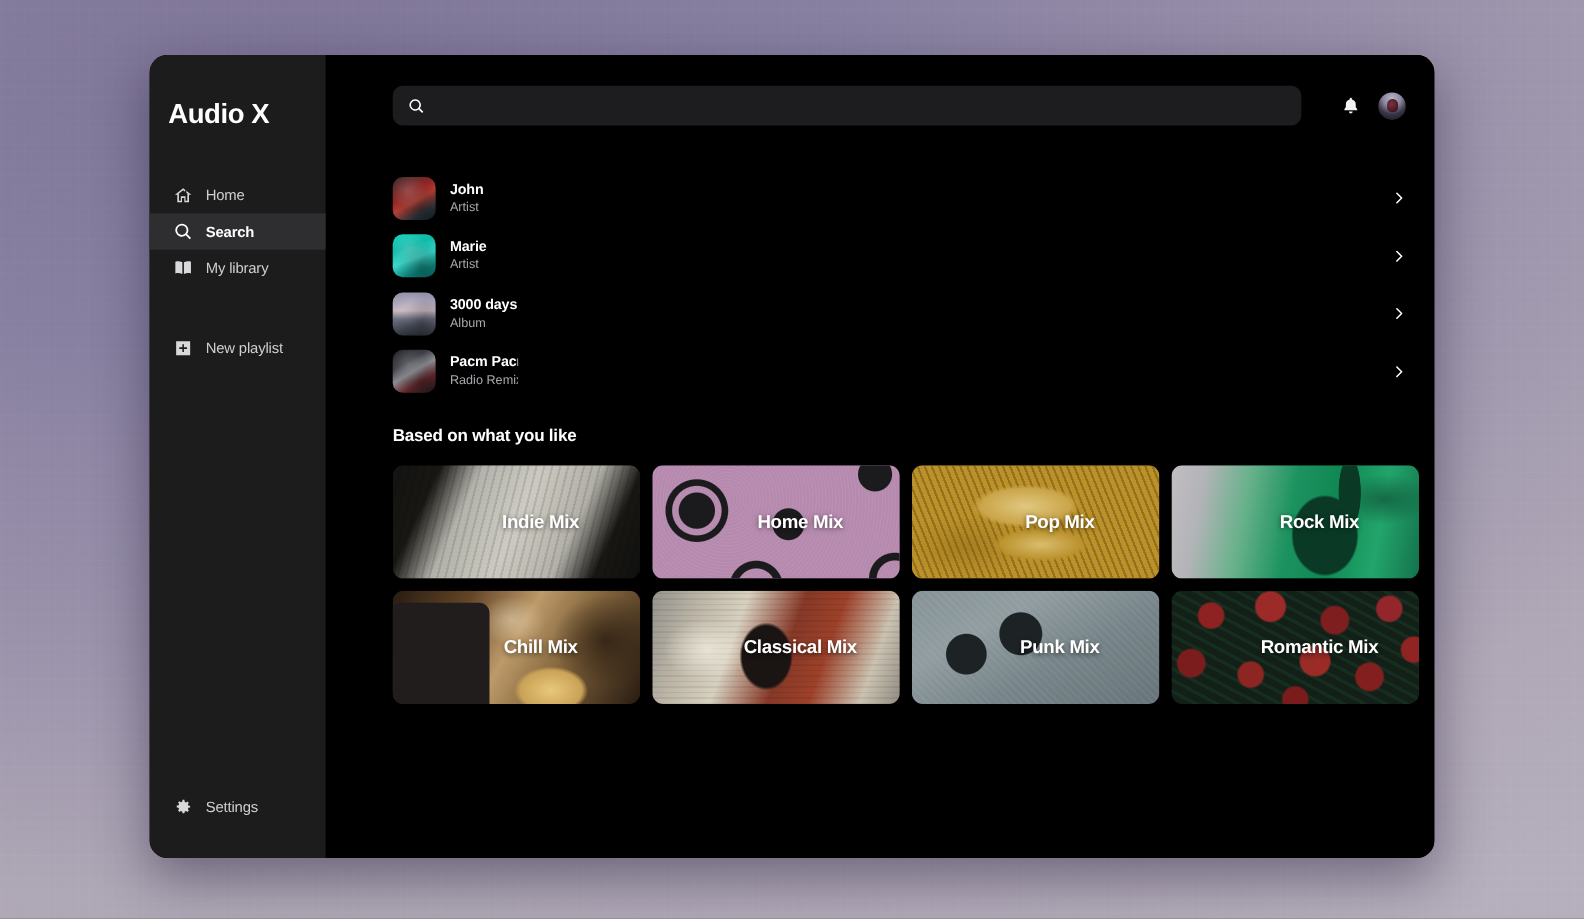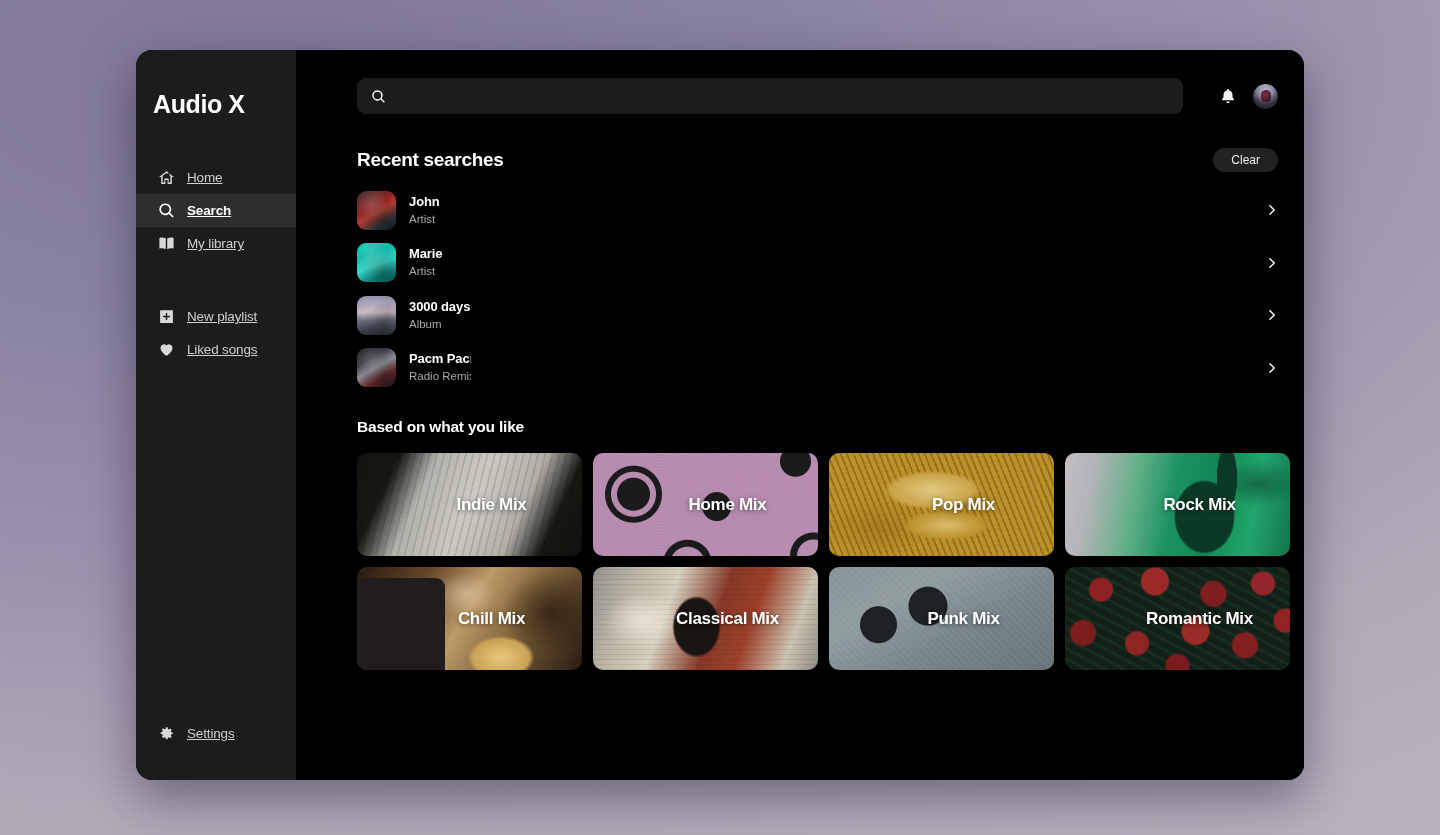--- a/index.html
+++ b/index.html
@@ -75,21 +75,20 @@
     display: flex;
     align-items: center;
     gap: 12px;
     height: 33px;
     padding-left: 22px;
     color: #cfcfd2;
     font-size: 13.5px;
     letter-spacing: -0.15px;
     cursor: pointer;
     position: relative;
-    text-decoration: underline;
   }
   .nav-item.active {
     background: #2e2e30;
     color: #ffffff;
     font-weight: bold;
   }
   .nav-item .ico {
     width: 17px; height: 17px;
     display: inline-flex;
     align-items: center; justify-content: center;
@@ -464,37 +463,29 @@
 
       <div class="nav-item">
         <span class="ico">
           <svg viewBox="0 0 24 24">
               <path d="M3 3h18v18H3V3zm8 4v4H7v2h4v4h2v-4h4v-2h-4V7h-2z"></path>
             </svg>
         </span>
         <span>New playlist</span>
       </div>
 
+    </nav>
+
+    <div class="sidebar-spacer"></div>
+
+    <nav class="nav-group bottom">
+
       <div class="nav-item">
         <span class="ico">
           <svg viewBox="0 0 24 24">
-              <path d="M12 21s-8.5-5.3-8.5-11A4.8 4.8 0 0 1 12 6.6 4.8 4.8 0 0 1 20.5 10c0 5.7-8.5 11-8.5 11z"></path>
-            </svg>
-        </span>
-        <span>Liked songs</span>
-      </div>
-    </nav>
-
-    <div class="sidebar-spacer"></div>
-
-    <nav class="nav-group bottom">
-
-      <div class="nav-item">
-        <span class="ico">
-          <svg viewBox="0 0 24 24">
               <path d="M12 8.5A3.5 3.5 0 1 0 12 15.5 3.5 3.5 0 0 0 12 8.5zm9 4.7v-2.4l-2.3-.4a7 7 0 0 0-.7-1.7l1.3-1.9-1.7-1.7-1.9 1.3a7 7 0 0 0-1.7-.7L13.6 3h-2.4l-.4 2.3a7 7 0 0 0-1.7.7L7.2 4.7 5.5 6.4l1.3 1.9a7 7 0 0 0-.7 1.7L3.8 10.4v2.4l2.3.4a7 7 0 0 0 .7 1.7l-1.3 1.9 1.7 1.7 1.9-1.3a7 7 0 0 0 1.7.7l.4 2.3h2.4l.4-2.3a7 7 0 0 0 1.7-.7l1.9 1.3 1.7-1.7-1.3-1.9a7 7 0 0 0 .7-1.7l2.3-.4z"></path>
             </svg>
         </span>
         <span>Settings</span>
       </div>
 
     </nav>
   </aside>
 
   <main class="main">
@@ -513,24 +504,20 @@
       <div class="topbar-right">
         <div class="bell-btn">
           <svg viewBox="0 0 24 24">
               <path d="M12 2.5a1.4 1.4 0 0 1 1.4 1.4v.6a6 6 0 0 1 4.6 5.8v3.4l1.8 2.7v1.2H4.2v-1.2L6 13.7v-3.4a6 6 0 0 1 4.6-5.8v-.6A1.4 1.4 0 0 1 12 2.5zM9.7 19.2h4.6a2.3 2.3 0 0 1-4.6 0z"></path>
             </svg>
         </div>
         <div class="avatar"></div>
       </div>
     </div>
 
-    <div class="section-head">
-      <div class="section-title">Recent searches</div>
-      <button class="clear-btn">Clear</button>
-    </div>
 
     <div class="recent-list">
 
       <div class="recent-row">
         <div class="thumb john"></div>
         <div class="row-text">
           <div class="row-title">John</div>
           <div class="row-sub">Artist</div>
         </div>
         <span class="chev">

